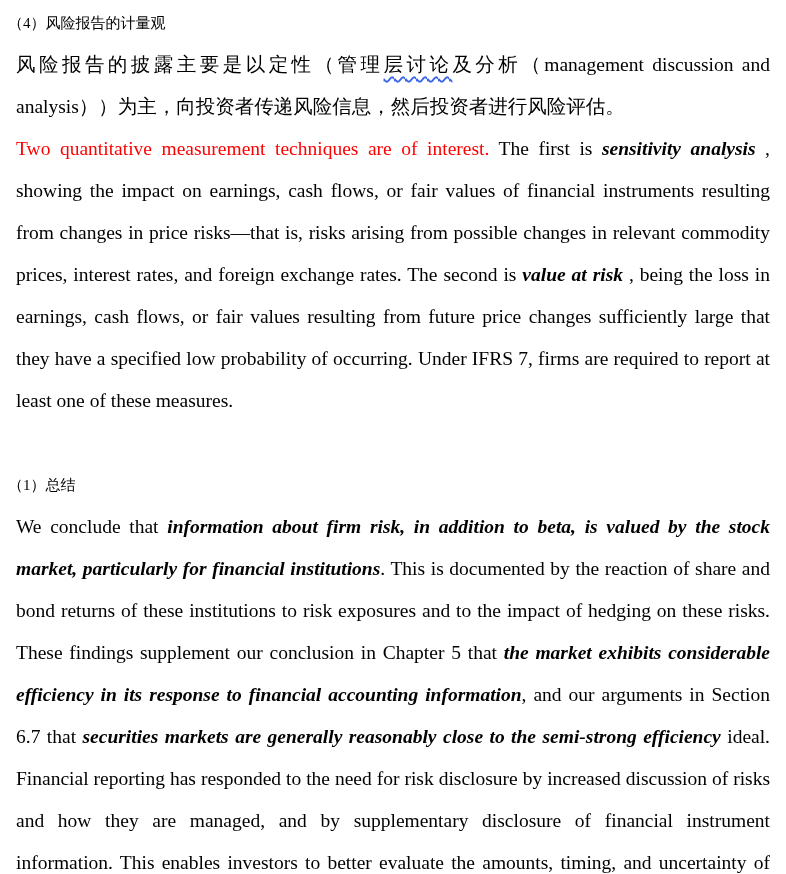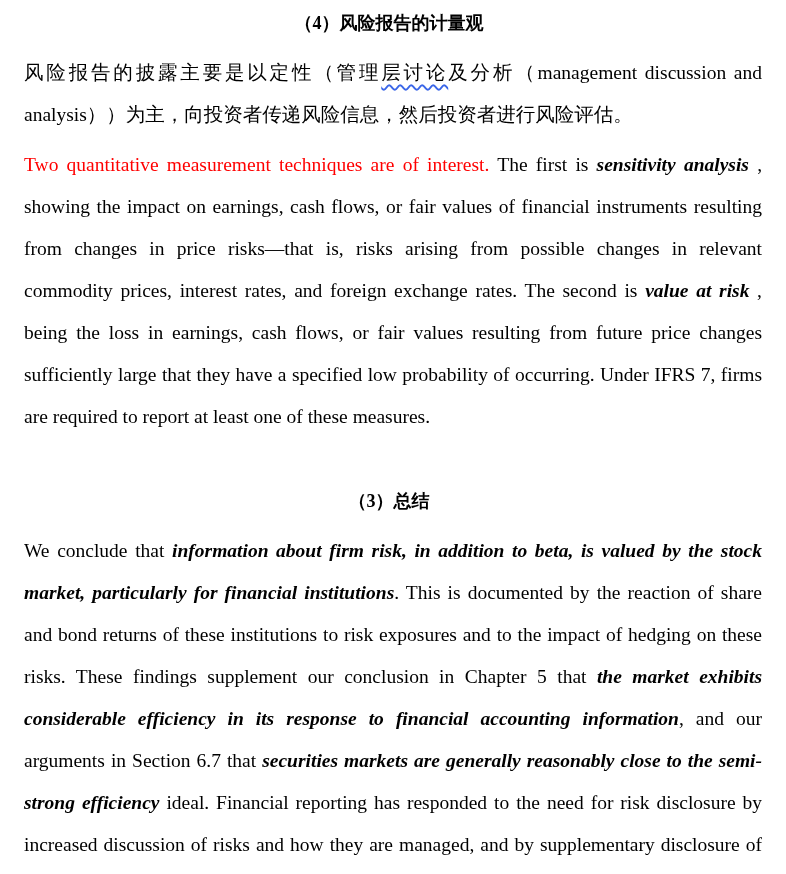--- a/index.html
+++ b/index.html
@@ -15,28 +15,28 @@
     box-sizing:border-box;
     padding:2px 16px 6px 16px;
     background:var(--page-bg);
     color:var(--text-color);
     font-family:"Liberation Serif","DejaVu Serif",serif;
     font-size:19.5px;
     line-height:42px;
   }
   .heading{
     margin:0 0 0 -8px;
-    font-size:18px;
-    font-weight:bold;
+    font-size:15px;
+    font-weight:normal;
     line-height:42px;
-    text-align:center;
+    text-align:left;
   }
   .heading.spaced{margin-top:42px;}
   .para{
-    margin:8px;
+    margin:0;
     text-align:justify;
     text-justify:inter-word;
   }
   .run-red{color:var(--red-color);}
   .run-bi{font-weight:bold;font-style:italic;}
   .run-squiggle{
     text-decoration-line:underline;
     text-decoration-style:wavy;
     text-decoration-color:var(--squiggle-color);
     text-decoration-thickness:1.5px;
@@ -48,17 +48,17 @@
 
 <div class="page">
 
   <h2 class="heading">（4）风险报告的计量观</h2>
 
   <p class="para"><span>风险报告的披露主要是以定性（管理</span><span class="run-squiggle">层讨论</span><span>及分析（management discussion and analysis））为主，向投资者传递风险信息，然后投资者进行风险评估。</span></p>
 
 
   <p class="para"><span class="run-red">Two quantitative measurement techniques are of interest.</span><span> The first is </span><span class="run-bi">sensitivity analysis</span><span> , showing the impact on earnings, cash flows, or fair values of financial instruments resulting from changes in price risks—that is, risks arising from possible changes in relevant commodity prices, interest rates, and foreign exchange rates. The second is </span><span class="run-bi">value at risk</span><span> , being the loss in earnings, cash flows, or fair values resulting from future price changes sufficiently large that they have a specified low probability of occurring. Under IFRS 7, firms are required to report at least one of these measures.</span></p>
 
-  <h2 class="heading spaced">（3）总结</h2>
+  <h2 class="heading spaced">（1）总结</h2>
 
   <p class="para"><span>We conclude that </span><span class="run-bi">information about firm risk, in addition to beta, is valued by the stock market, particularly for financial institutions</span><span>. This is documented by the reaction of share and bond returns of these institutions to risk exposures and to the impact of hedging on these risks. These findings supplement our conclusion in Chapter 5 that </span><span class="run-bi">the market exhibits considerable efficiency in its response to financial accounting information</span><span>, and our arguments in Section 6.7 that </span><span class="run-bi">securities markets are generally reasonably close to the semi-strong efficiency</span><span> ideal. Financial reporting has responded to the need for risk disclosure by increased discussion of risks and how they are managed, and by supplementary disclosure of financial instrument information. This enables investors to better evaluate the amounts, timing, and uncertainty of returns on their investments.</span></p>
 
 </div>
 
 </body></html>

